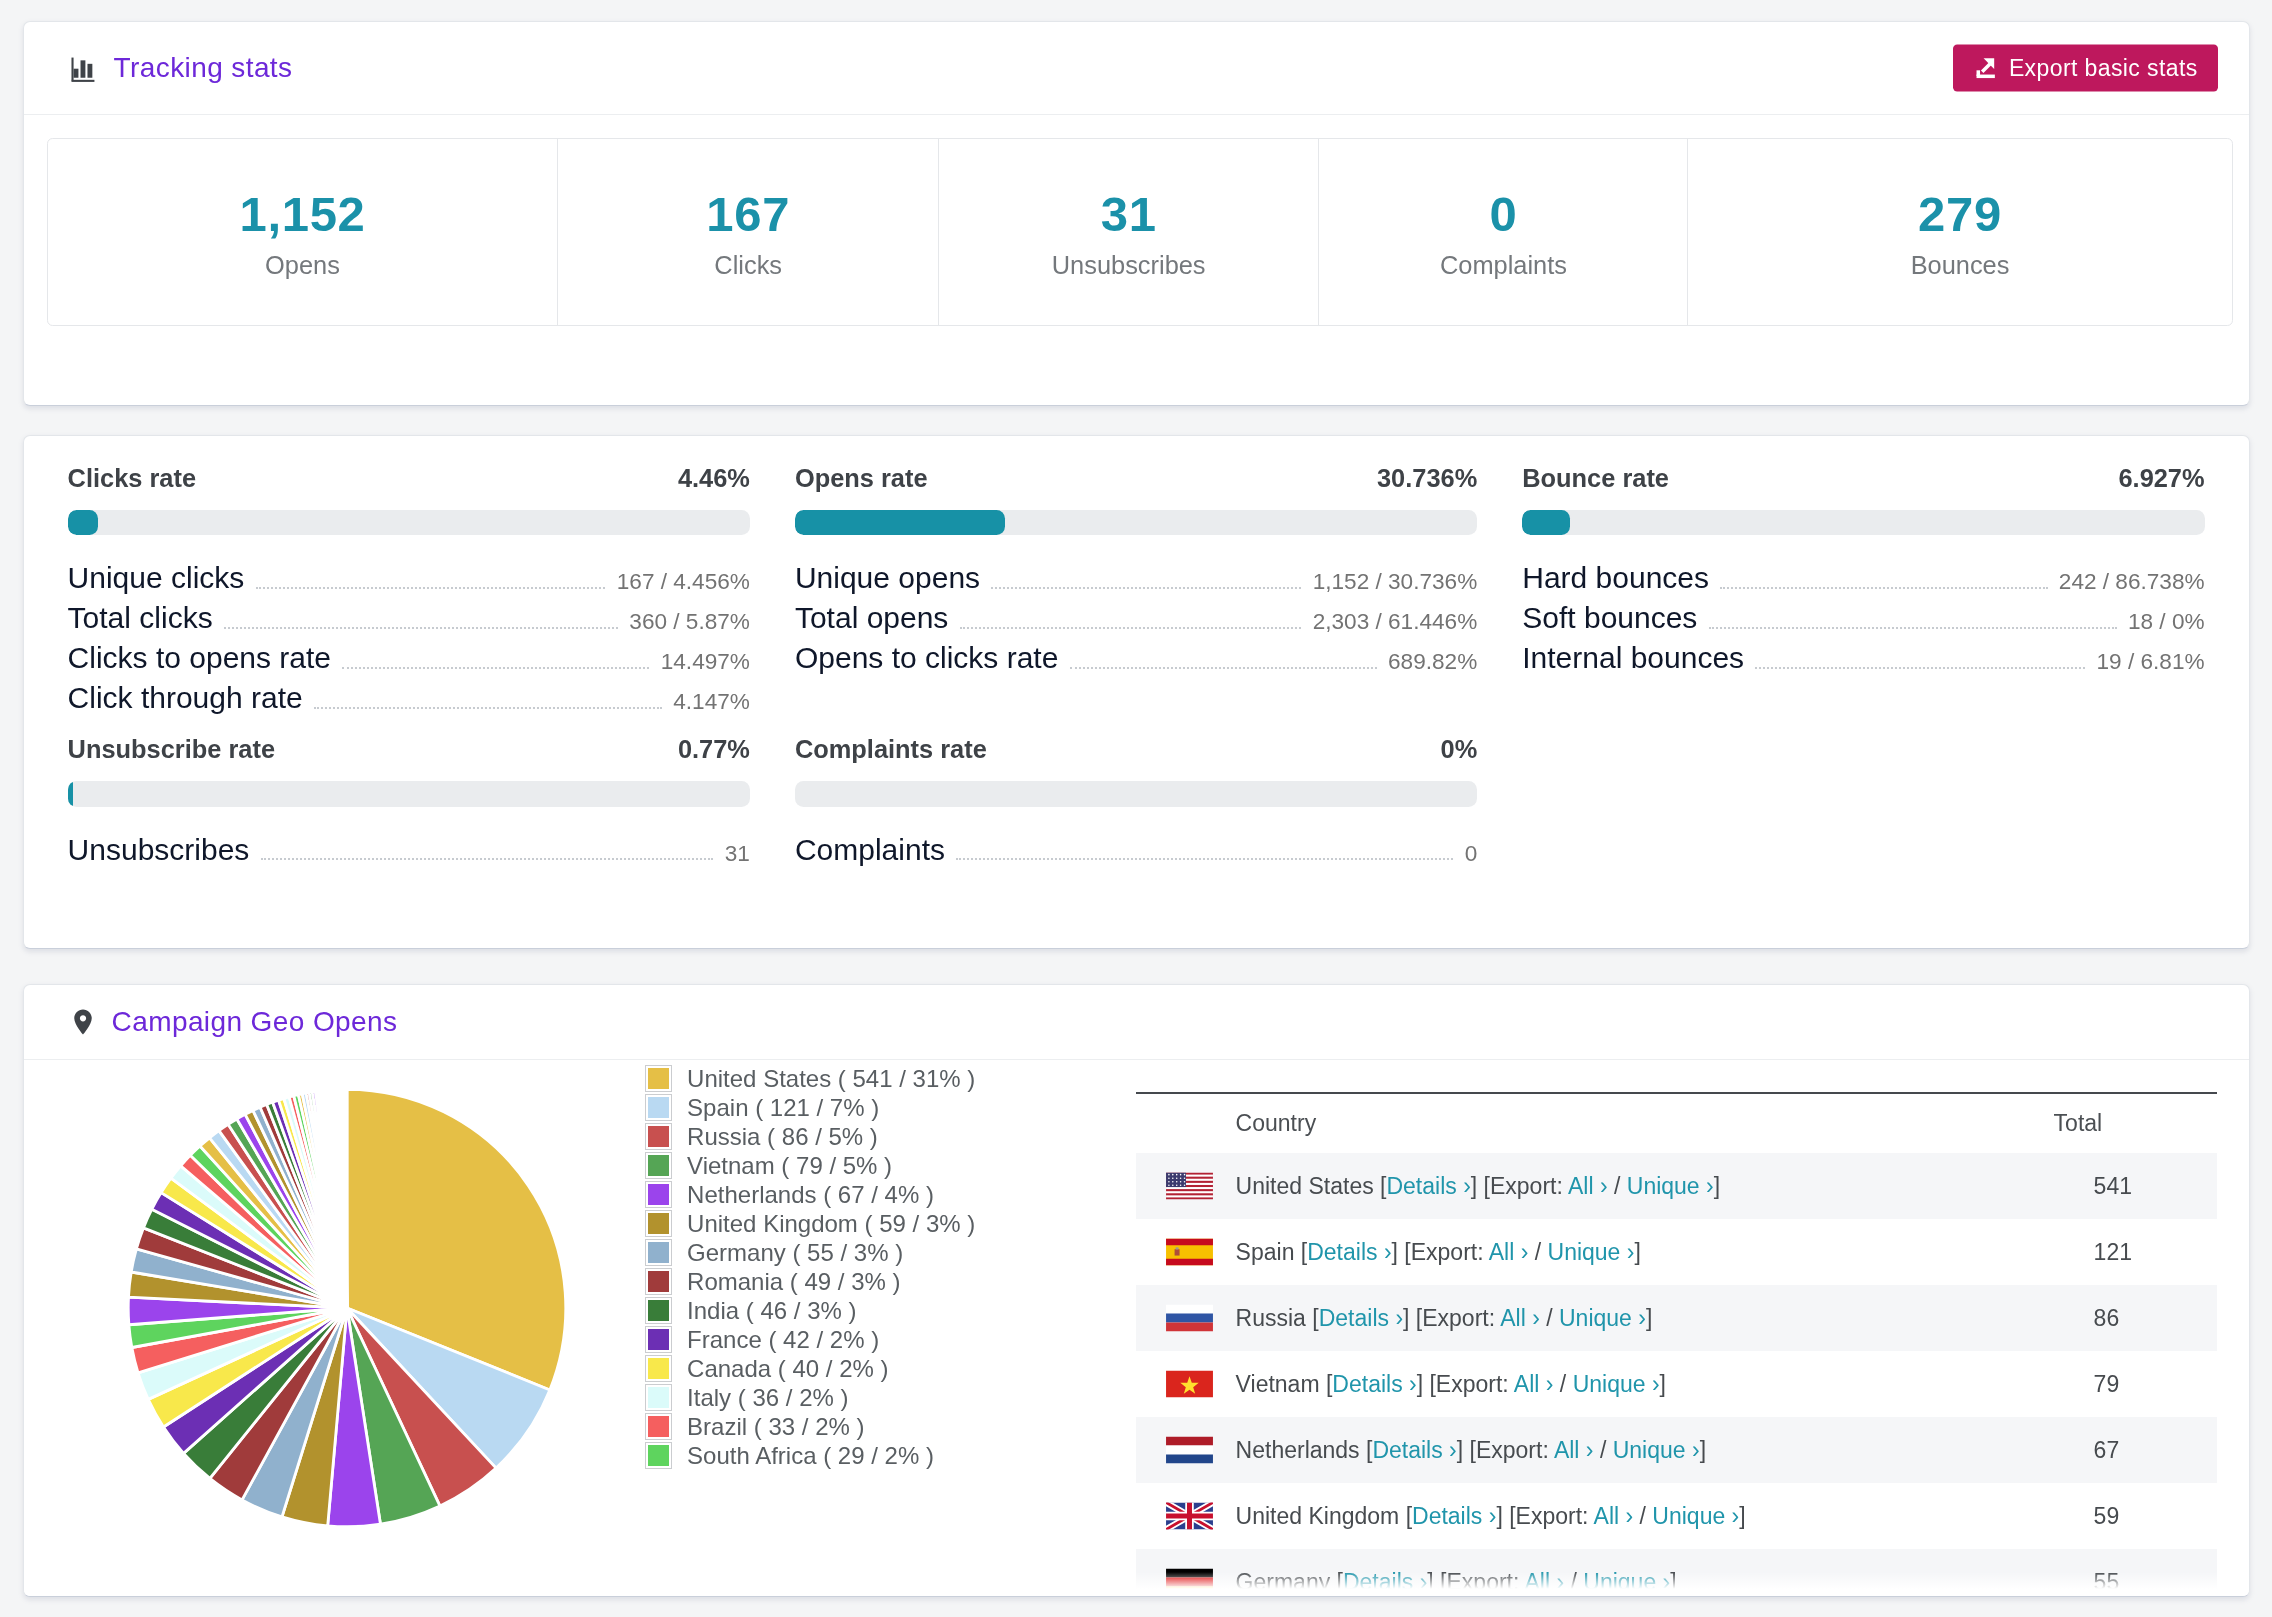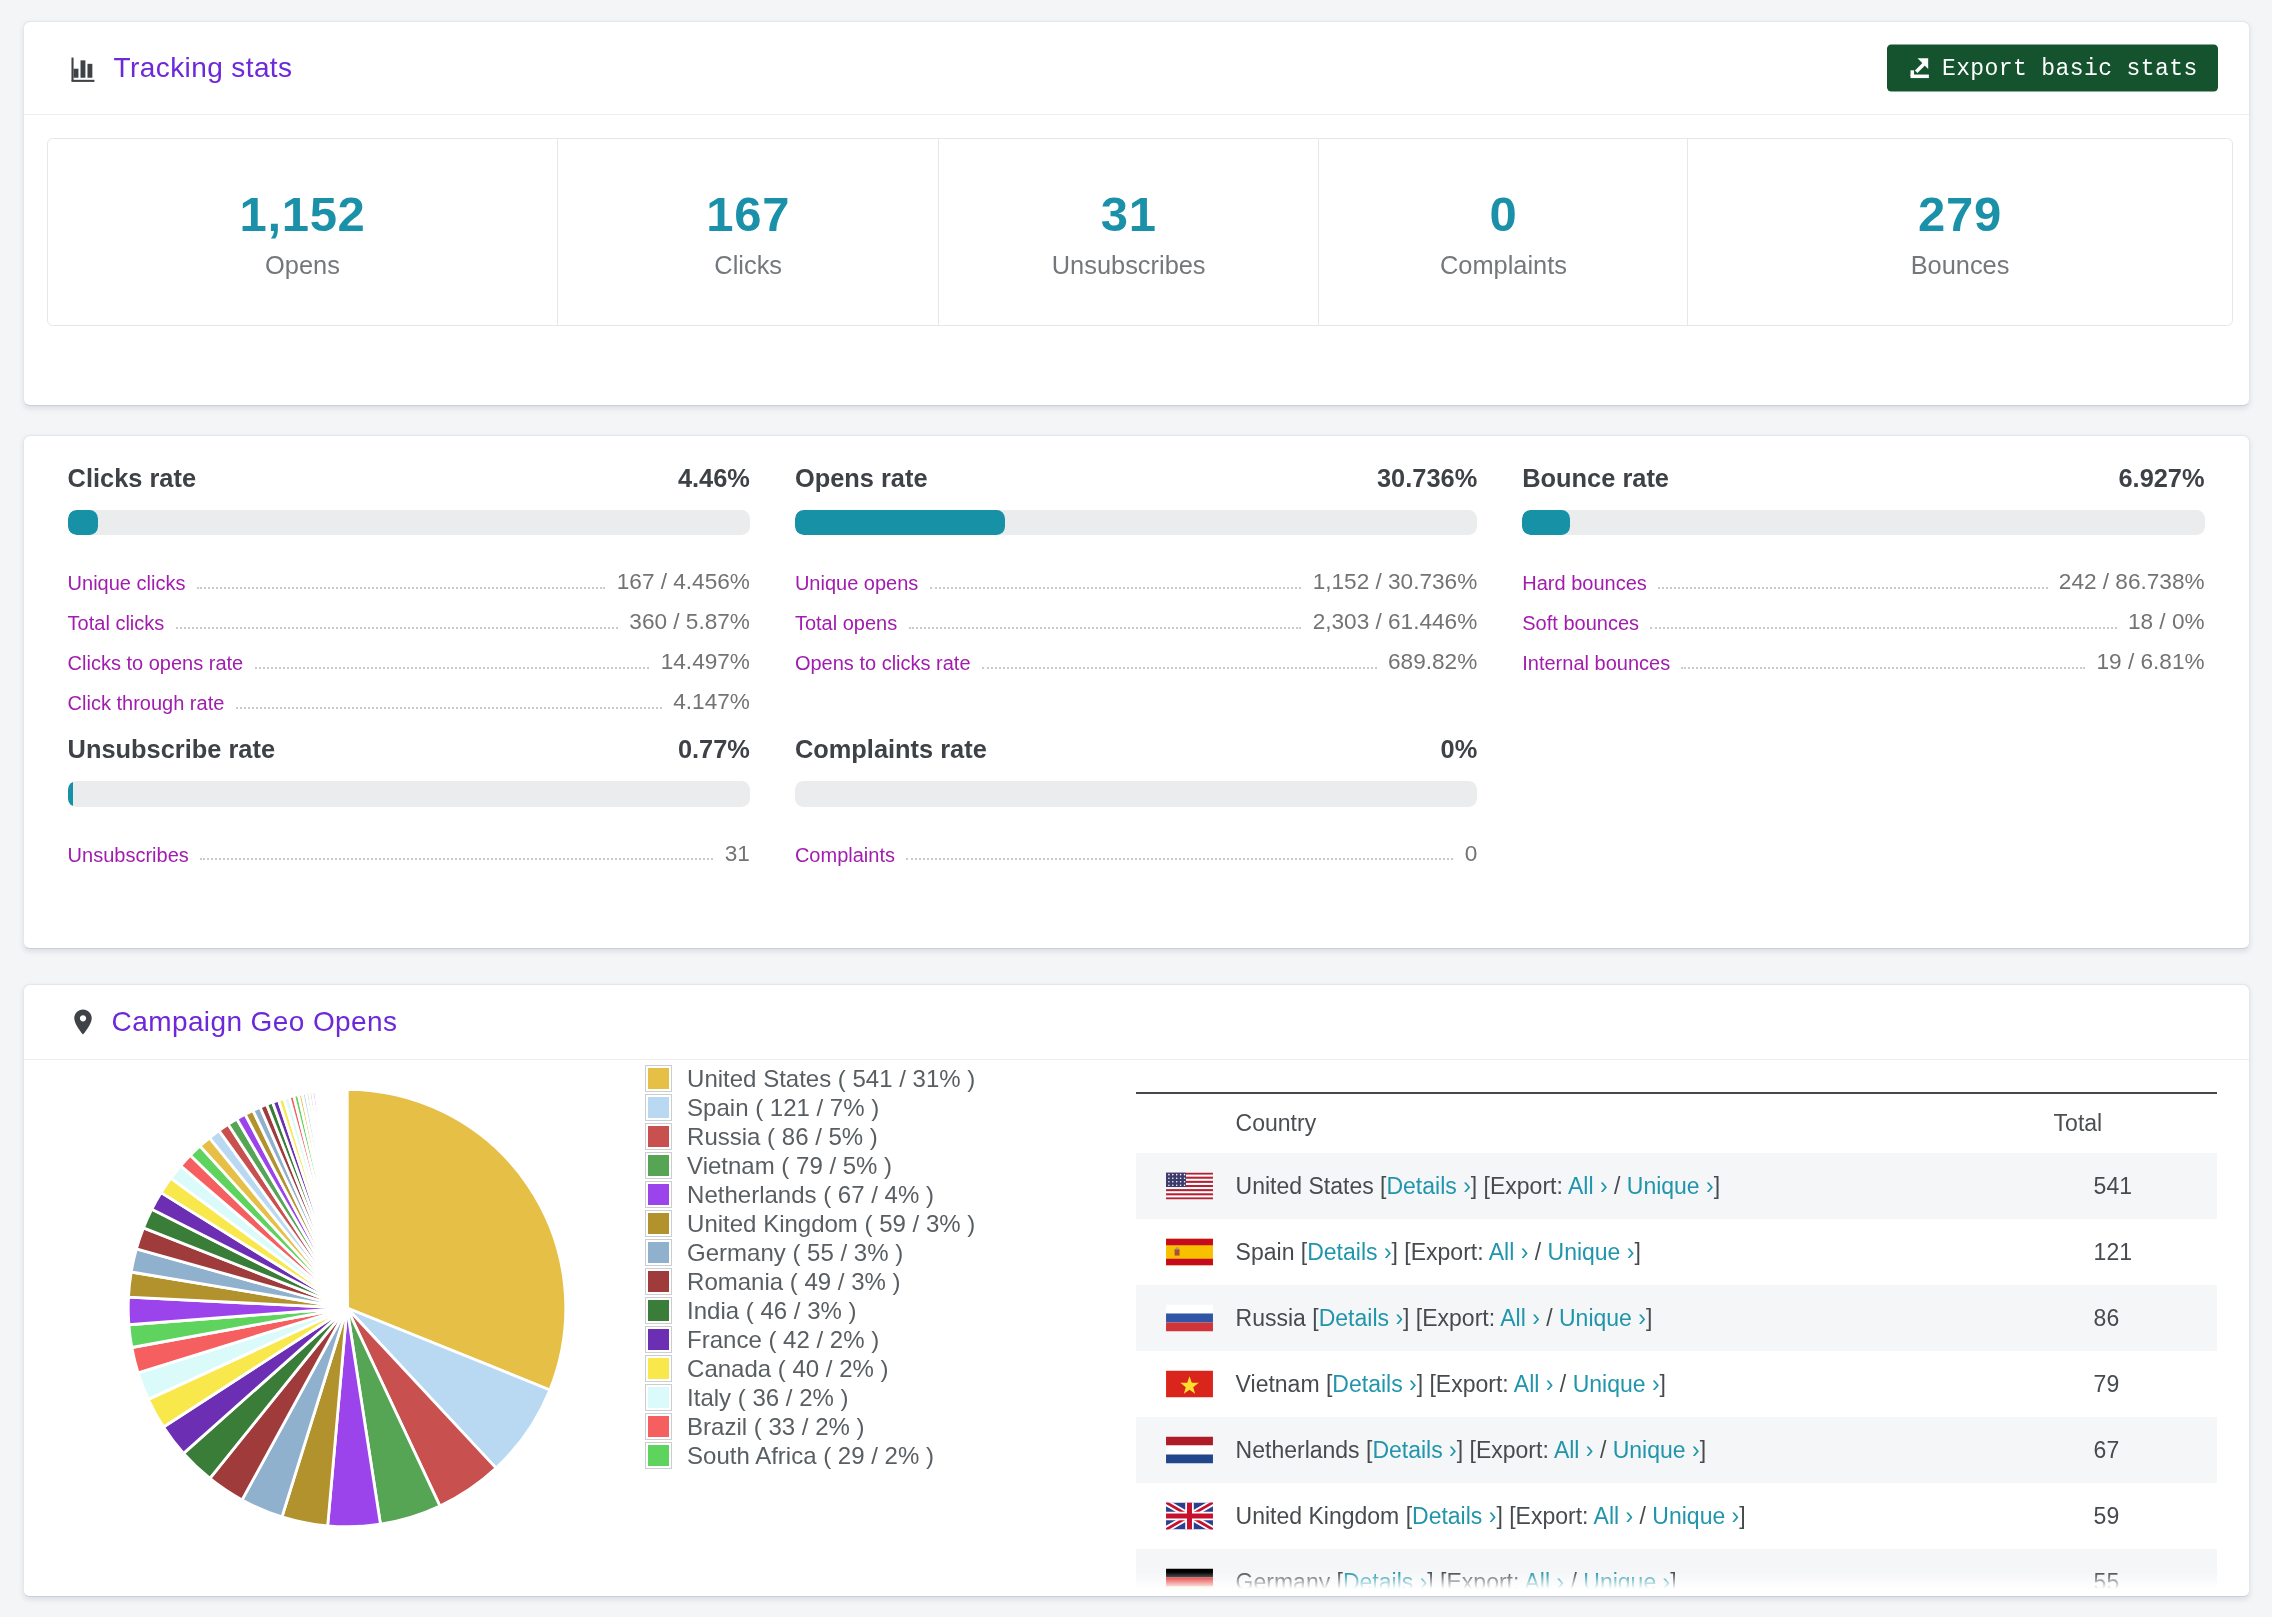--- a/index.html
+++ b/index.html
@@ -55,21 +55,21 @@
     padding:28px 44px 0;
     display:grid; grid-template-columns:repeat(3,1fr);
     column-gap:45px; row-gap:20px;
   }
   .rate-head { display:flex; justify-content:space-between; align-items:baseline; margin-bottom:17px; }
   .rate-title, .rate-pct { font-size:25.4px; font-weight:bold; color:#3e4247; }
   .rate-bar { height:25.4px; border-radius:8.5px; background:#eaecee; overflow:hidden; }
   .rate-fill { height:100%; border-radius:8.5px; }
   .rate-rows { margin-top:20px; }
   .rate-row { display:flex; align-items:flex-end; height:40px; }
-  .rate-row .rl { font-size:20px; color:#a21caf; white-space:nowrap; }
+  .rate-row .rl { font-size:30px; color:#0f172a; white-space:nowrap; }
   .rate-row .leader { flex:1; border-bottom:2.1px dotted #c7cbd0; margin:0 11.3px 6.4px; }
   .rate-row .rv { font-size:22.6px; color:#737373; white-space:nowrap; }
 
   
   #pie-wrap { position:absolute; left:76px; top:76px; width:494px; height:494px; }
   #geo-legend { position:absolute; left:621px; top:79px;text-align:center; }
   .legend-item { display:flex; align-items:center; height:29px; }
   .legend-swatch {
     width:27px; height:27px; border:1.4px solid #cbcdd0; background:#fff;
     padding:2.1px; margin-right:15.5px; flex:0 0 auto;
@@ -101,21 +101,21 @@
     <span class="hdr-icon">
       <svg width="32" height="32" viewBox="0 0 46 46">
         <rect x="8" y="24" width="7" height="13" fill="#3f4348"></rect>
         <rect x="18" y="12" width="7" height="25" fill="#3f4348"></rect>
         <rect x="28" y="17" width="7" height="20" fill="#3f4348"></rect>
         <rect x="5" y="8" width="3" height="33" fill="#3f4348"></rect>
         <rect x="5" y="40" width="33" height="3" fill="#3f4348"></rect>
       </svg>
     </span>
     <span class="card-title">Tracking stats</span>
-    <button class="export-btn" style="background: #14532d; font-family: Liberation Mono, monospace;">
+    <button class="export-btn" style="background: #be185d;">
       <span style="display:flex">
         <svg width="25.4" height="25.4" viewBox="0 0 36 36">
           <rect x="5" y="27" width="26" height="5" fill="#fff"></rect>
           <rect x="5" y="21" width="5" height="8" fill="#fff"></rect>
           <path d="M13 23 L24 12" stroke="#fff" stroke-width="5"></path>
           <path d="M17 4 L32 4 L32 19 Z" fill="#fff" transform="translate(-2,0)"></path>
         </svg>
       </span>
       <span>Export basic stats</span>
     </button>

